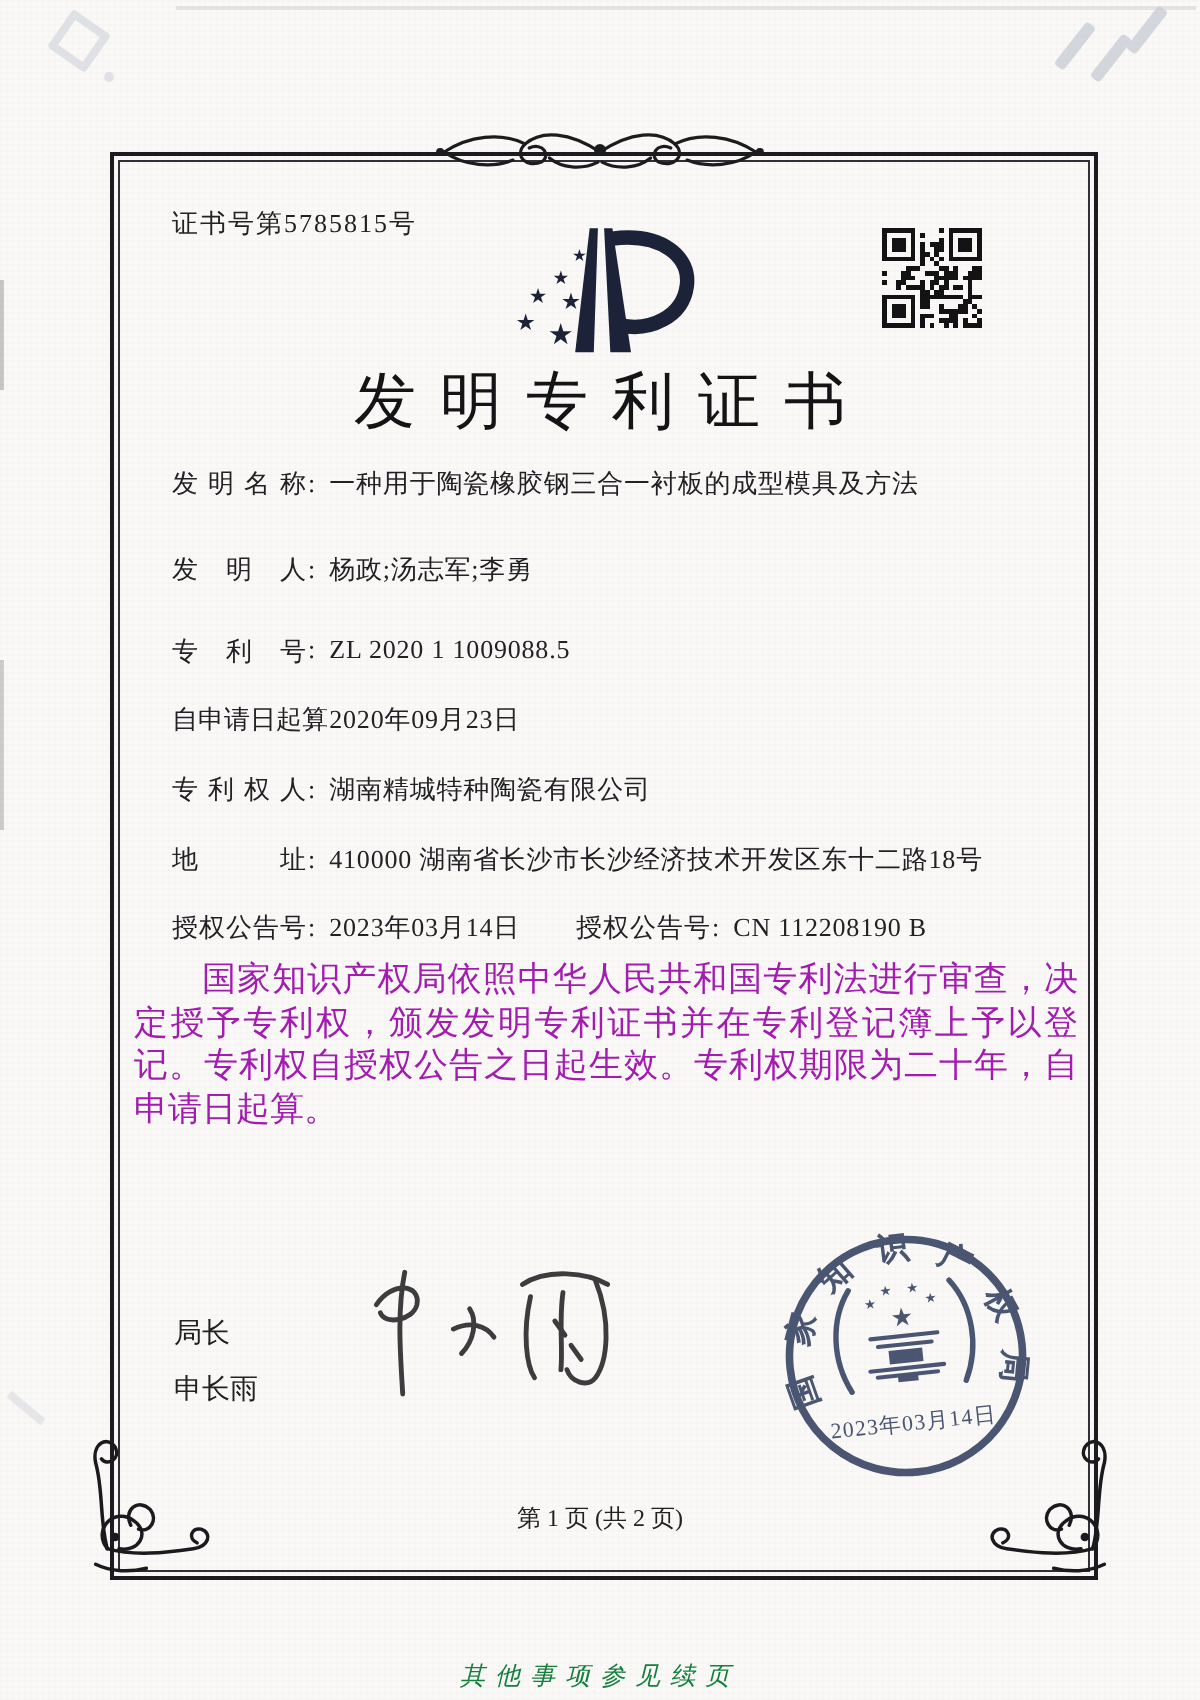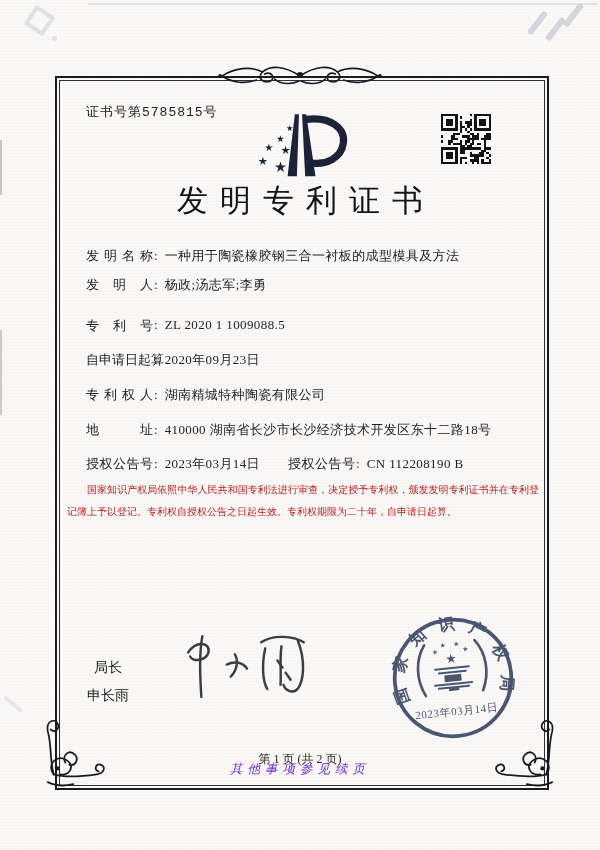--- a/index.html
+++ b/index.html
@@ -24,42 +24,42 @@
   .edge-dark2{left:0;top:330px;width:2px;height:85px;background:#8a8a8a;opacity:.4;}
   
   .frame{left:55px;top:76px;width:490px;height:710px;border:2px solid #1b1b20;}
   .frame-inner{position:absolute;inset:2px;border:1px solid #303036;}
   
   .orn-top{left:214px;top:62px;width:172px;height:28px;}
   .orn-bl{left:40px;top:704px;width:82px;height:86px;}
   .orn-br{left:478px;top:704px;width:82px;height:86px;transform:scaleX(-1);}
   .orn-top svg,.orn-bl svg,.orn-br svg{width:100%;height:100%;display:block;}
   
-  .cert-no{left:86px;top:103px;font-size:13px;letter-spacing:1px;color:#222;font-family:Liberation Mono, monospace;}
+  .cert-no{left:86px;top:103px;font-size:13px;letter-spacing:1px;color:#222;}
   .qr{left:441px;top:114px;width:50px;height:50px;}
   .logo{left:238px;top:110px;width:124px;height:68px;}
   .title{left:0;right:0;top:180px;text-align:center;font-size:31px;font-weight:normal;
          letter-spacing:12px;text-indent:12px;color:#141416;}
   
   .frow{position:absolute;left:86px;width:452px;font-size:13px;white-space:nowrap;color:#222226;}
   .flabel{display:inline-block;width:67px;text-align:justify;text-align-last:justify;text-justify:inter-ideograph;vertical-align:top;}
   .fcolon{display:inline-block;margin:0 7px 0 1px;}
   .fvalue{letter-spacing:.4px;}
   .pair2{margin-left:28px;}
   
-  .paras{left:67px;top:479px;width:472px;font-size:10px;line-height:21.6px;
-         text-align:justify;color:#b91c1c;}
+  .paras{left:67px;top:479px;width:472px;font-size:17px;line-height:21.6px;
+         text-align:justify;color:#a21caf;}
   .paras p{margin:0;text-indent:2em;}
   
-  .signer{left:87px;top:654px;font-size:14px;line-height:28px;color:#222;text-align:center;}
+  .signer{left:87px;top:654px;font-size:14px;line-height:28px;color:#222;}
   .signature{left:176px;top:626px;width:142px;height:80px;}
   .seal{left:377px;top:602px;width:152px;height:152px;transform:rotate(-6deg);opacity:.93;}
   
   .page-info{left:0;right:0;top:751px;text-align:center;font-size:12px;color:#222;}
-  .continuation{left:0;right:0;top:761px;text-align:center;font-size:12.5px;letter-spacing:5px;font-style:italic;color:#6d28d9;}
+  .continuation{left:0;right:0;top:830px;text-align:center;font-size:12.5px;letter-spacing:5px;font-style:italic;color:#15803d;}
 </style>
 </head>
 <body>
 
 <div class="abs scan-topline"></div>
 <div class="abs mark-tl"></div>
 <div class="abs mark-tl-dot"></div>
 <div class="abs mark-tr">
   <div class="bar" style="left:8px;top:18px;"></div>
   <div class="bar" style="left:26px;top:24px;"></div>
@@ -347,21 +347,21 @@
       <text x="30" y="40" font-size="10">★</text>
       <text x="46" y="43" font-size="11">★</text>
       <text x="24" y="53" font-size="11">★</text>
       <text x="41" y="60" font-size="14">★</text>
     </g>
   </svg>
 </div>
 
 <div class="abs title">发明专利证书</div>
 
-<div class="frow" style="top:247px">
+<div class="frow" style="top:233px">
   <span class="flabel">发明名称</span><span class="fcolon">:</span><span class="fvalue">一种用于陶瓷橡胶钢三合一衬板的成型模具及方法</span>
 </div>
 <div class="frow" style="top:276px">
   <span class="flabel">发明人</span><span class="fcolon">:</span><span class="fvalue">杨政;汤志军;李勇</span>
 </div>
 <div class="frow" style="top:317px">
   <span class="flabel">专利号</span><span class="fcolon">:</span><span class="fvalue">ZL 2020 1 1009088.5</span>
 </div>
 <div class="frow" style="top:351px">
   <span class="flabel">自申请日起算</span><span class="fcolon">:</span><span class="fvalue">2020年09月23日</span>

